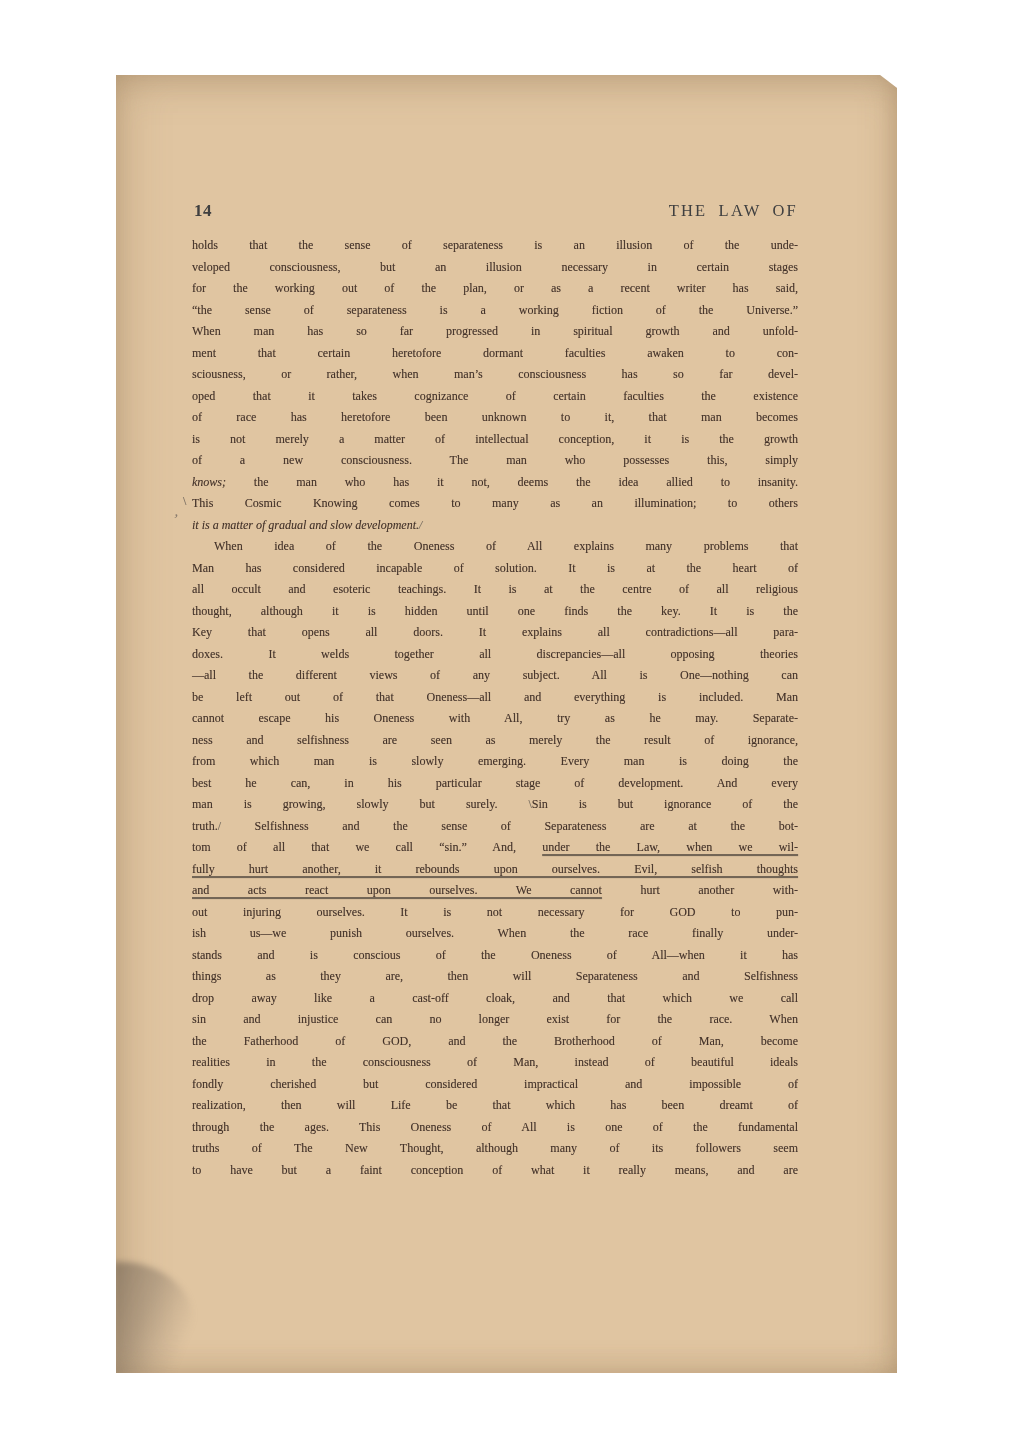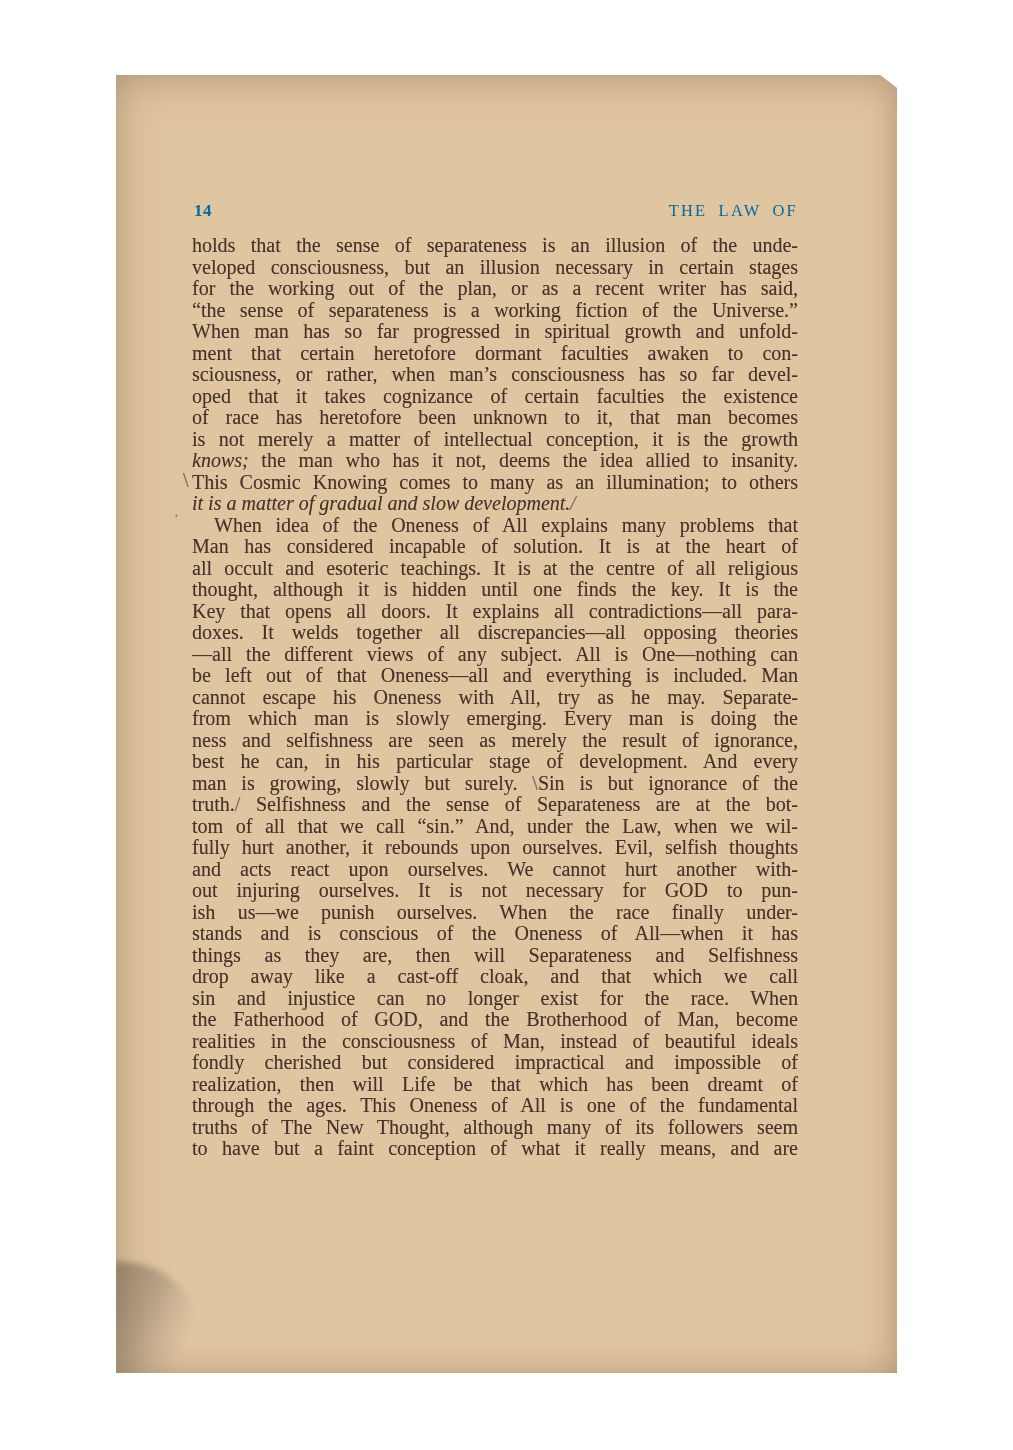--- a/index.html
+++ b/index.html
@@ -35,21 +35,21 @@
       inset 0 -14px 30px -16px rgba(145,118,86,.30);
     clip-path: polygon(0 0, calc(100% - 17px) 0, 100% 13px, 100% 100%, 0 100%);
   }
   
   .header-row {
     position: absolute;
     top: 126px;
     left: 76px;
     width: 606px;
     height: 24px;
-    color: #0369a1;
+    color: #404040;
   }
   .page-number {
     position: absolute;
     left: 2px;
     top: 0;
     font-size: 17px;
     font-weight: bold;
     letter-spacing: .5px;
   }
   .running-header {
@@ -61,21 +61,21 @@
     font-size: 16.5px;
     letter-spacing: 2.2px;
     word-spacing: 5px;
   }
   
   .body-text {
     position: absolute;
     top: 160px;
     left: 76px;
     width: 606px;
-    font-size: 20px;
+    font-size: 12px;
     line-height: 21.5px;
     color: #44332a;
     text-shadow: 0.2px 0.2px 0 rgba(68,51,42,.35);
   }
   .line {
     position: relative;
     height: 21.5px;
     text-align: justify;
     text-align-last: justify;
   }
@@ -89,20 +89,21 @@
   }
   .seg-ph {
     position: absolute;
     left: -9px;
     top: -2px;
     color: #7d7163;
     text-shadow: none;
     font-weight: bold;
   }
   .seg-u {
+    text-decoration: underline;
     text-decoration-color: rgba(104,93,79,.85);
     text-decoration-thickness: 1.7px;
     text-underline-offset: 3px;
   }
   .margin-tick {
     position: absolute;
     left: 57px;
     top: 436px;
     font-size: 15px;
     color: #8a7d6e;
@@ -139,34 +140,35 @@
         <div class="line"><span>holds that the sense of separateness is an illusion of the unde-</span></div>
         <div class="line"><span>veloped consciousness, but an illusion necessary in certain stages</span></div>
         <div class="line"><span>for the working out of the plan, or as a recent writer has said,</span></div>
         <div class="line"><span>“the sense of separateness is a working fiction of the Universe.”</span></div>
         <div class="line"><span>When man has so far progressed in spiritual growth and unfold-</span></div>
         <div class="line"><span>ment that certain heretofore dormant faculties awaken to con-</span></div>
         <div class="line"><span>sciousness, or rather, when man’s consciousness has so far devel-</span></div>
         <div class="line"><span>oped that it takes cognizance of certain faculties the existence</span></div>
         <div class="line"><span>of race has heretofore been unknown to it, that man becomes</span></div>
         <div class="line"><span>is not merely a matter of intellectual conception, it is the growth</span></div>
+        <div class="line"><span>of a new consciousness. The man who possesses this, simply</span></div>
         <div class="line"><span class="seg-i">knows;</span><span> the man who has it not, deems the idea allied to insanity.</span></div>
         <div class="line"><span class="seg-ph">\</span><span>This Cosmic Knowing comes to many as an illumination; to others</span></div>
         <div class="line para-end"><span>it is a matter of gradual and slow development.</span><span class="seg-p">/</span></div>
         <div class="line indent"><span>When idea of the Oneness of All explains many problems that</span></div>
         <div class="line"><span>Man has considered incapable of solution. It is at the heart of</span></div>
         <div class="line"><span>all occult and esoteric teachings. It is at the centre of all religious</span></div>
         <div class="line"><span>thought, although it is hidden until one finds the key. It is the</span></div>
         <div class="line"><span>Key that opens all doors. It explains all contradictions—all para-</span></div>
         <div class="line"><span>doxes. It welds together all discrepancies—all opposing theories</span></div>
         <div class="line"><span>—all the different views of any subject. All is One—nothing can</span></div>
         <div class="line"><span>be left out of that Oneness—all and everything is included. Man</span></div>
         <div class="line"><span>cannot escape his Oneness with All, try as he may. Separate-</span></div>
+        <div class="line"><span>ness and selfishness are seen as merely the result of ignorance,</span></div>
         <div class="line"><span>from which man is slowly emerging. Every man is doing the</span></div>
-        <div class="line"><span>ness and selfishness are seen as merely the result of ignorance,</span></div>
         <div class="line"><span>best he can, in his particular stage of development. And every</span></div>
         <div class="line"><span>man is growing, slowly but surely. </span><span class="seg-p">\</span><span>Sin is but ignorance of the</span></div>
         <div class="line"><span>truth.</span><span class="seg-p">/</span><span> Selfishness and the sense of Separateness are at the bot-</span></div>
         <div class="line"><span>tom of all that we call “sin.” And, </span><span class="seg-u">under the Law, when we wil-</span></div>
         <div class="line"><span class="seg-u">fully hurt another, it rebounds upon ourselves. Evil, selfish thoughts</span></div>
         <div class="line"><span class="seg-u">and acts react upon ourselves. We cannot</span><span> hurt another with-</span></div>
         <div class="line"><span>out injuring ourselves. It is not necessary for GOD to pun-</span></div>
         <div class="line"><span>ish us—we punish ourselves. When the race finally under-</span></div>
         <div class="line"><span>stands and is conscious of the Oneness of All—when it has</span></div>
         <div class="line"><span>things as they are, then will Separateness and Selfishness</span></div>

